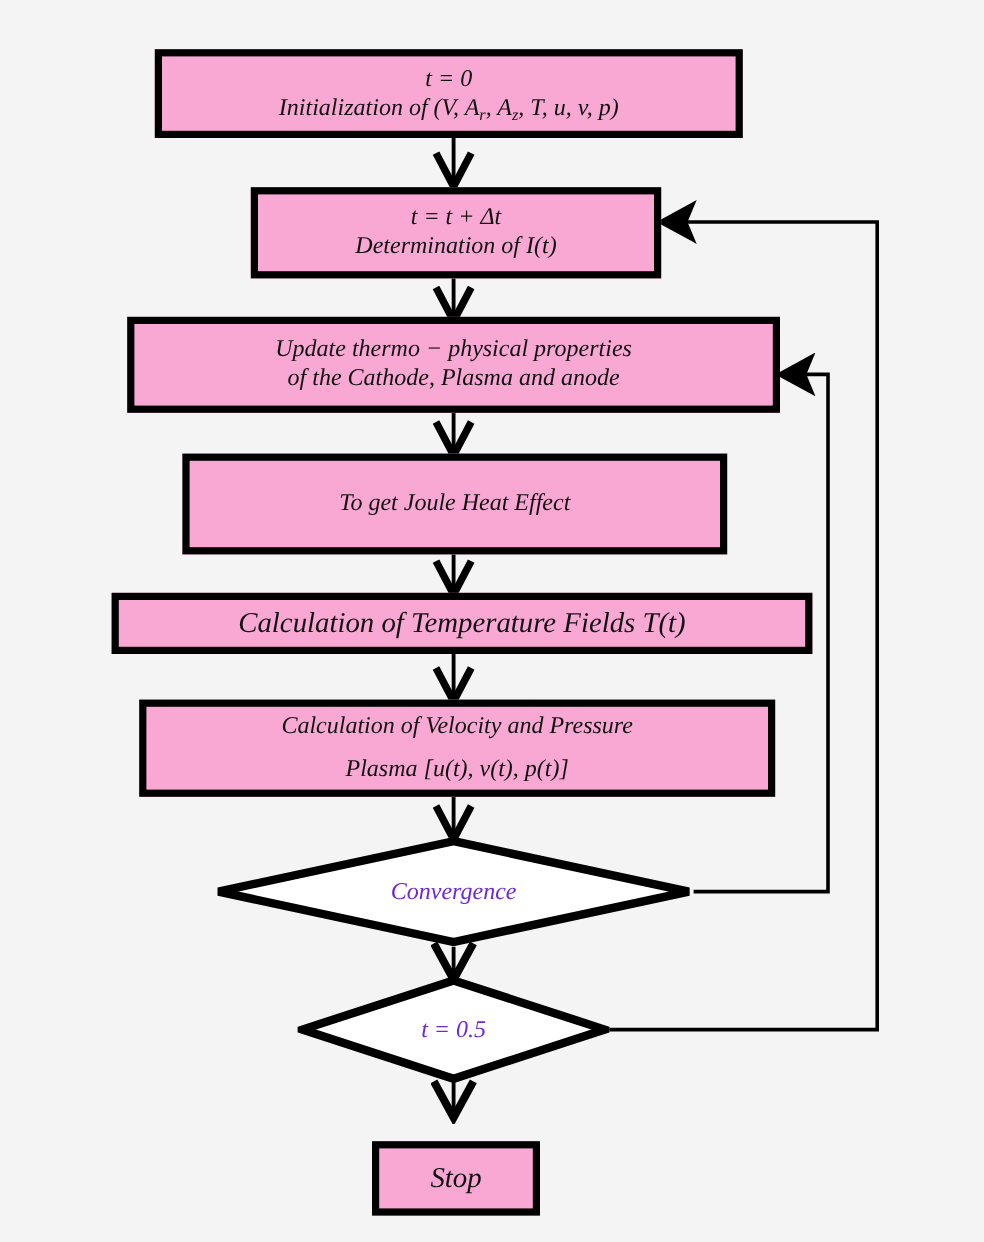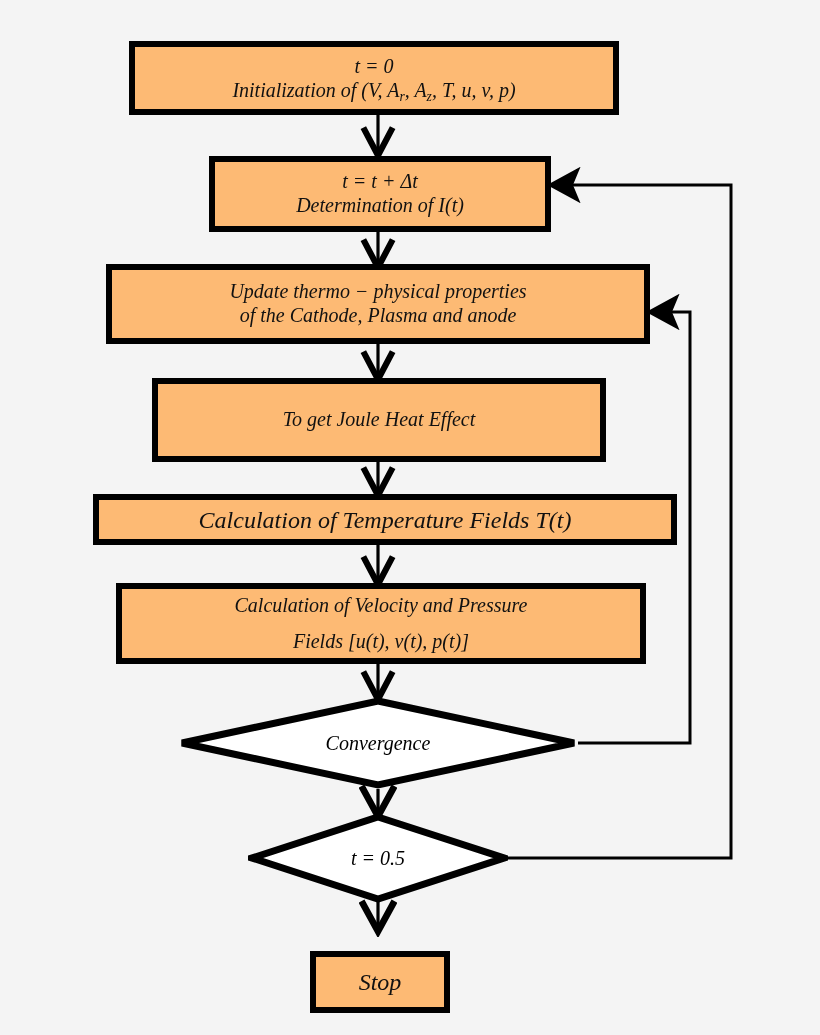--- a/index.html
+++ b/index.html
@@ -14,21 +14,21 @@
     height: 1035px;
     background: #f4f4f4;
     overflow: hidden;
     font-family: "Liberation Serif", "DejaVu Serif", serif;
   }
 
   
   .node {
     position: absolute;
     box-sizing: border-box;
-    background: #fdba74;
+    background: #f9a8d4;
     border: 6px solid #000000;
     display: flex;
     flex-direction: column;
     align-items: center;
     justify-content: center;
     text-align: center;
     color: #111111;
     font-style: italic;
     line-height: 1.18;
     overflow: hidden;
@@ -53,21 +53,21 @@
   .diamond-label {
     position: absolute;
     left: 0;
     top: 0;
     width: 100%;
     height: 100%;
     display: flex;
     align-items: center;
     justify-content: center;
     font-style: italic;
-    color: #000000;
+    color: #6d28d9;
     white-space: nowrap;
     pointer-events: none;
   }
 
   
   #wires {
     position: absolute;
     left: 0;
     top: 0;
     width: 820px;
@@ -135,21 +135,21 @@
   <div class="node" style="left:152px; top:378px; width:454px; height:84px; font-size:20px;">
     <span class="ln">To get Joule Heat Effect</span>
   </div>
 
   <div class="node clip-bottom" style="left:93px; top:494px; width:584px; height:51px; font-size:24px; padding-top:6px;">
     <span class="ln">Calculation of Temperature Fields T(t)</span>
   </div>
 
   <div class="node" style="left:116px; top:583px; width:530px; height:81px; font-size:20px;gap:12px;">
     <span class="ln">Calculation of Velocity and Pressure</span>
-    <span class="ln">Fields [u(t), v(t), p(t)]</span>
+    <span class="ln">Plasma [u(t), v(t), p(t)]</span>
   </div>
 
   <div class="diamond-wrap" style="left:178px; top:697px; width:400px; height:92px;">
     <svg width="400" height="92" viewBox="0 0 400 92" xmlns="http://www.w3.org/2000/svg">
       <polygon points="200,4 396,46 200,88 4,46" fill="#ffffff" stroke="#000000" stroke-width="7" stroke-linejoin="miter"></polygon>
     </svg>
     <div class="diamond-label" style="font-size:20px;">Convergence</div>
   </div>
 
   <div class="diamond-wrap" style="left:248px; top:813px; width:260px; height:90px;">

